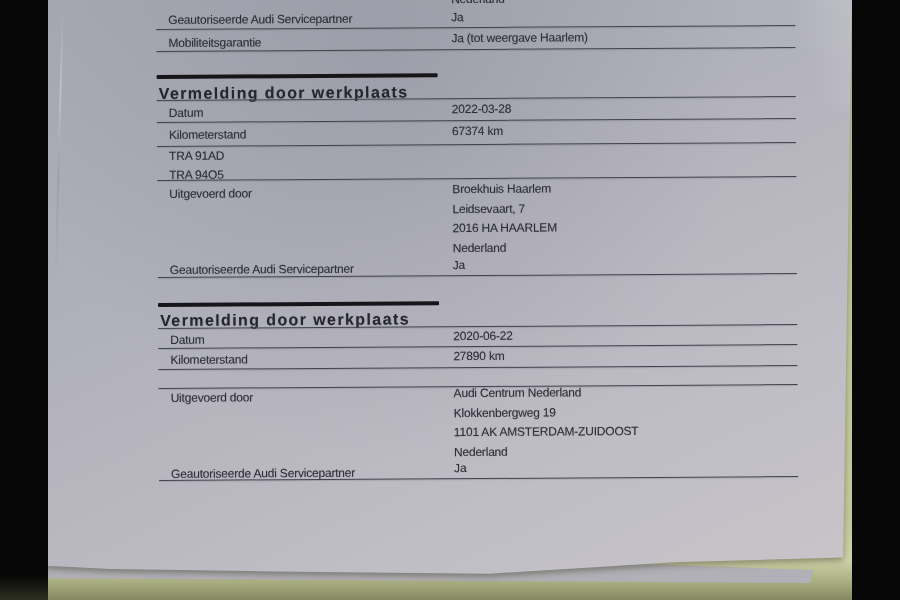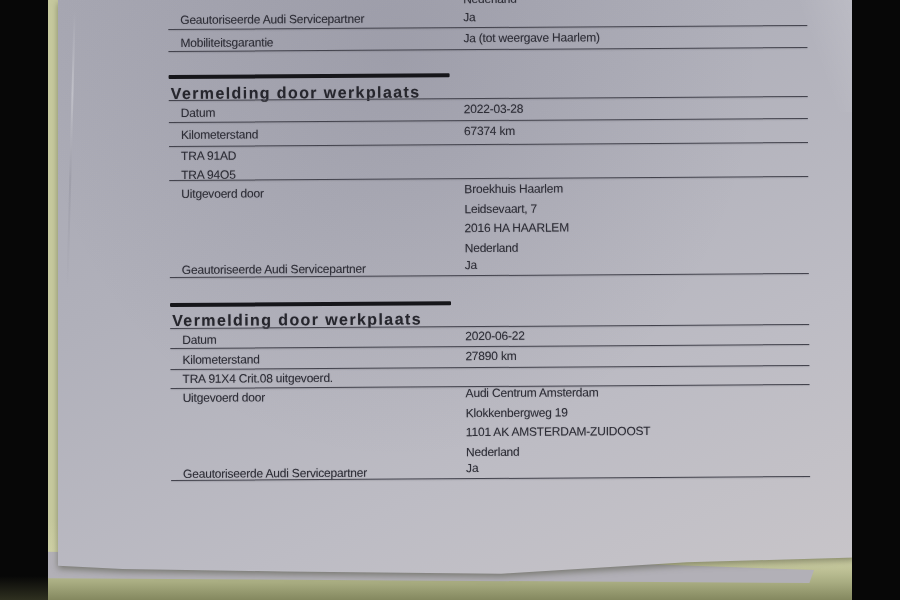--- a/index.html
+++ b/index.html
@@ -8,21 +8,21 @@
   
   .desk{position:absolute;left:48px;top:0;width:804px;height:600px;
         background:linear-gradient(180deg,var(--desk-top) 0px,var(--desk-top) 520px,
                    var(--desk-bright) 560px,var(--desk-mid) 582px,var(--desk-dark) 600px);}
   
   .sheet2{position:absolute;left:46px;top:549px;width:768px;height:34px;
           background:var(--paper-under);
           clip-path:polygon(0 8%,60% 30%,100% 62%,99.4% 100%,0 86%);
           filter:drop-shadow(0 2px 2px rgba(55,57,40,.55));}
   
-  .paper-wrap{position:absolute;left:12px;top:0;width:796px;height:600px;
+  .paper-wrap{position:absolute;left:0;top:0;width:796px;height:600px;
               filter:drop-shadow(0 3px 3px rgba(66,68,48,.5));}
   .paper{position:absolute;left:46px;top:0;width:806px;height:576px;
          background:linear-gradient(155deg,var(--paper-dark) 0%,#b0b0ba 35%,#bdbcc4 70%,var(--paper-light) 100%);
          clip-path:polygon(0% 0%,100% 0%,99.7% 25%,99.3% 60%,98.9% 96.8%,
                            78% 97.6%,55% 99.6%,28% 99.2%,8% 98.8%,0% 98.2%);}
   .paper::after{content:"";position:absolute;inset:0;
          background:radial-gradient(ellipse at 42% 10%,rgba(58,58,82,.13),transparent 55%);}
   .crease{position:absolute;left:12px;top:10px;width:2px;height:280px;
           background:linear-gradient(180deg,transparent,rgba(255,255,255,.28) 30%,rgba(115,115,128,.22) 60%,transparent);
           transform:rotate(1.5deg);}
@@ -99,25 +99,24 @@
       <div class="rule" style="top:328px"></div>
 
       <span class="txt" style="top:333px;left:170px">Datum</span>
       <span class="txt" style="top:331px;left:453px">2020-06-22</span>
       <div class="rule" style="top:348px"></div>
 
       <span class="txt" style="top:353px;left:170px">Kilometerstand</span>
       <span class="txt" style="top:351px;left:453px">27890 km</span>
       <div class="rule" style="top:369px"></div>
 
-      <span class="txt" style="top:372px;left:170px">TRA 91X4 Crit.08 uitgevoerd.</span>
       <div class="rule" style="top:388px"></div>
 
       <span class="txt" style="top:391px;left:170px">Uitgevoerd door</span>
-      <span class="txt" style="top:388px;left:453px">Audi Centrum Amsterdam</span>
+      <span class="txt" style="top:388px;left:453px">Audi Centrum Nederland</span>
       <span class="txt" style="top:408px;left:453px">Klokkenbergweg 19</span>
       <span class="txt" style="top:427px;left:453px">1101 AK AMSTERDAM-ZUIDOOST</span>
       <span class="txt" style="top:447px;left:453px">Nederland</span>
 
       <span class="txt" style="top:467px;left:170px">Geautoriseerde Audi Servicepartner</span>
       <span class="txt" style="top:463px;left:453px">Ja</span>
       <div class="rule" style="top:480px"></div>
 
     </div>
   </div>

